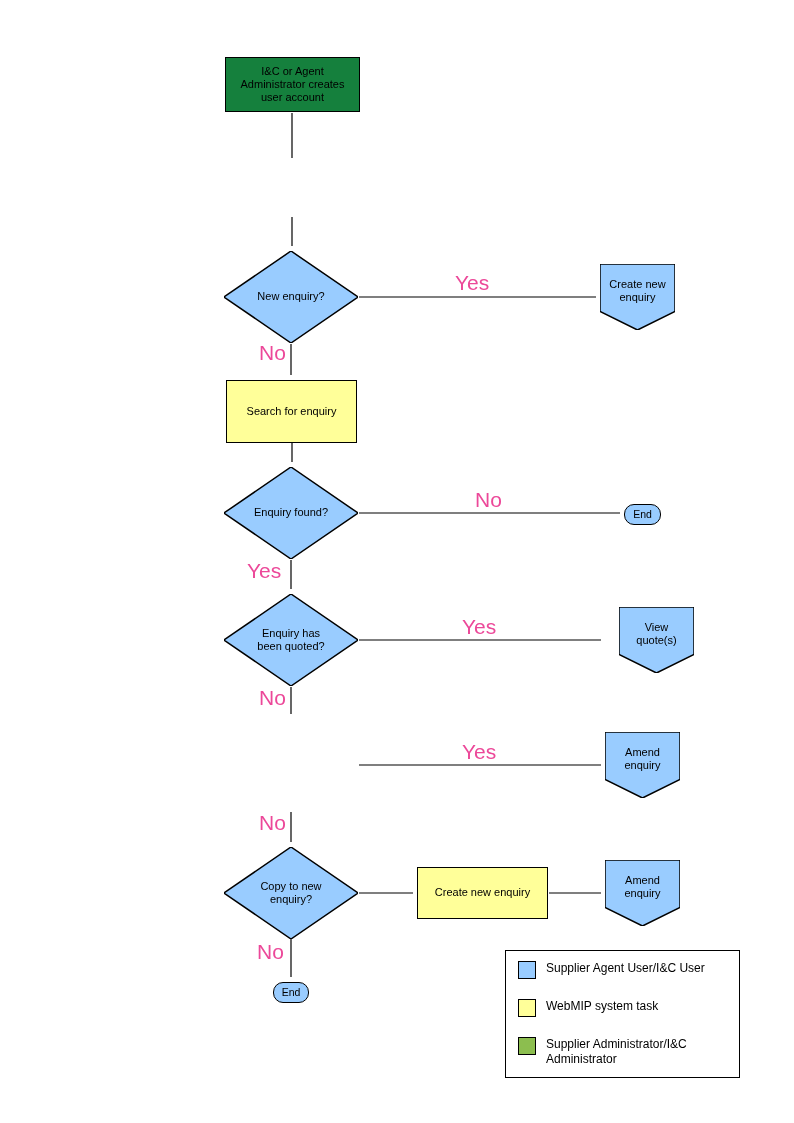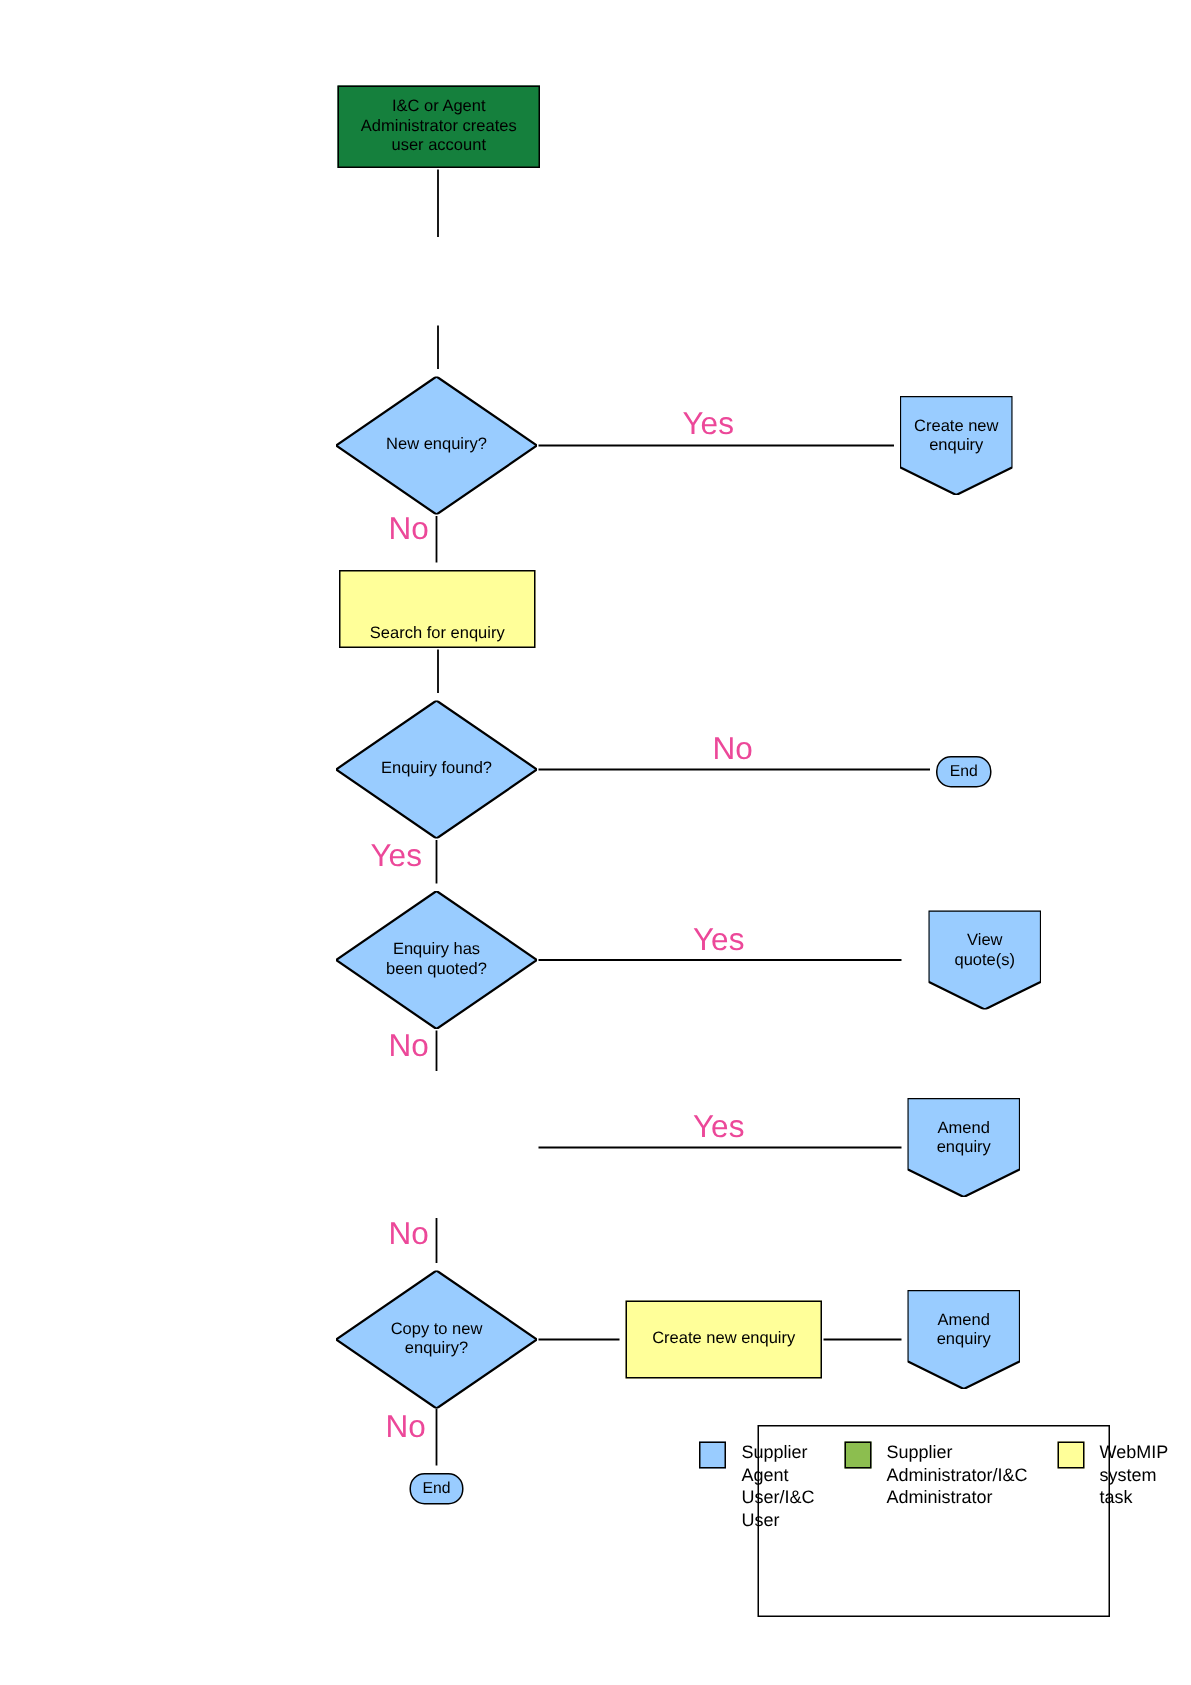--- a/index.html
+++ b/index.html
@@ -54,21 +54,21 @@
     font-size: 21px;
     color: #ec4899;
     white-space: nowrap;
   }
 
   
   #n-admin   { left:225px; top:57px;  width:135px; height:55px; }
   #n-login   { left:225px; top:163px; width:132px; height:53px; }
   #n-d1      { left:224px; top:251px; width:134px; height:92px; }
   #n-p1      { left:600px; top:264px; width:75px;  height:66px; }
-  #n-search  { left:226px; top:380px; width:131px; height:52px;align-items:flex-end; }
+  #n-search  { left:226px; top:380px; width:131px; height:63px; }
   #n-d2      { left:224px; top:467px; width:134px; height:92px; }
   #n-end1    { left:624px; top:504px; width:37px;  height:21px; }
   #n-d3      { left:224px; top:594px; width:134px; height:92px; }
   #n-p2      { left:619px; top:607px; width:75px;  height:66px; }
   #n-d4      { left:224px; top:719px; width:134px; height:92px; }
   #n-p3      { left:605px; top:732px; width:75px;  height:66px; }
   #n-d5      { left:224px; top:847px; width:134px; height:92px; }
   #n-create2 { left:417px; top:867px; width:131px; height:52px; }
   #n-p4      { left:605px; top:860px; width:75px;  height:66px; }
   #n-end2    { left:273px; top:982px; width:36px;  height:21px; }
@@ -86,21 +86,21 @@
 
   
   #legend {
     position: absolute;
     left: 505px; top: 950px;
     width: 235px; height: 128px;
     box-sizing: border-box;
     border: 1px solid #000;
     background: #fff;
     display: flex;
-    flex-direction: row;
+    flex-direction: column;
     justify-content: center;
     gap: 20px;
     padding: 10px 12px;
   }
   .legend-item { display: flex; align-items: flex-start; }
   .legend-swatch {
     width: 16px; height: 16px;
     border: 1px solid #000;
     flex: 0 0 auto;
     margin-right: 10px;
@@ -222,22 +222,22 @@
   <div id="lbl-yes4" class="edge-label">Yes</div>
   <div id="lbl-no4" class="edge-label">No</div>
   <div id="lbl-no5" class="edge-label">No</div>
 
   <div id="legend">
     <div class="legend-item">
       <span class="legend-swatch" style="background-color: rgb(153, 204, 255);"></span>
       <span class="legend-label">Supplier Agent User/I&amp;C User</span>
     </div>
     <div class="legend-item">
+      <span class="legend-swatch" style="background-color: rgb(255, 255, 153);"></span>
+      <span class="legend-label">WebMIP system task</span>
+    </div>
+    <div class="legend-item">
       <span class="legend-swatch" style="background-color: rgb(140, 190, 79);"></span>
       <span class="legend-label">Supplier Administrator/I&amp;C Administrator</span>
     </div>
-    <div class="legend-item">
-      <span class="legend-swatch" style="background-color: rgb(255, 255, 153);"></span>
-      <span class="legend-label">WebMIP system task</span>
-    </div>
   </div>
 
 </div>
 
 </body></html>

